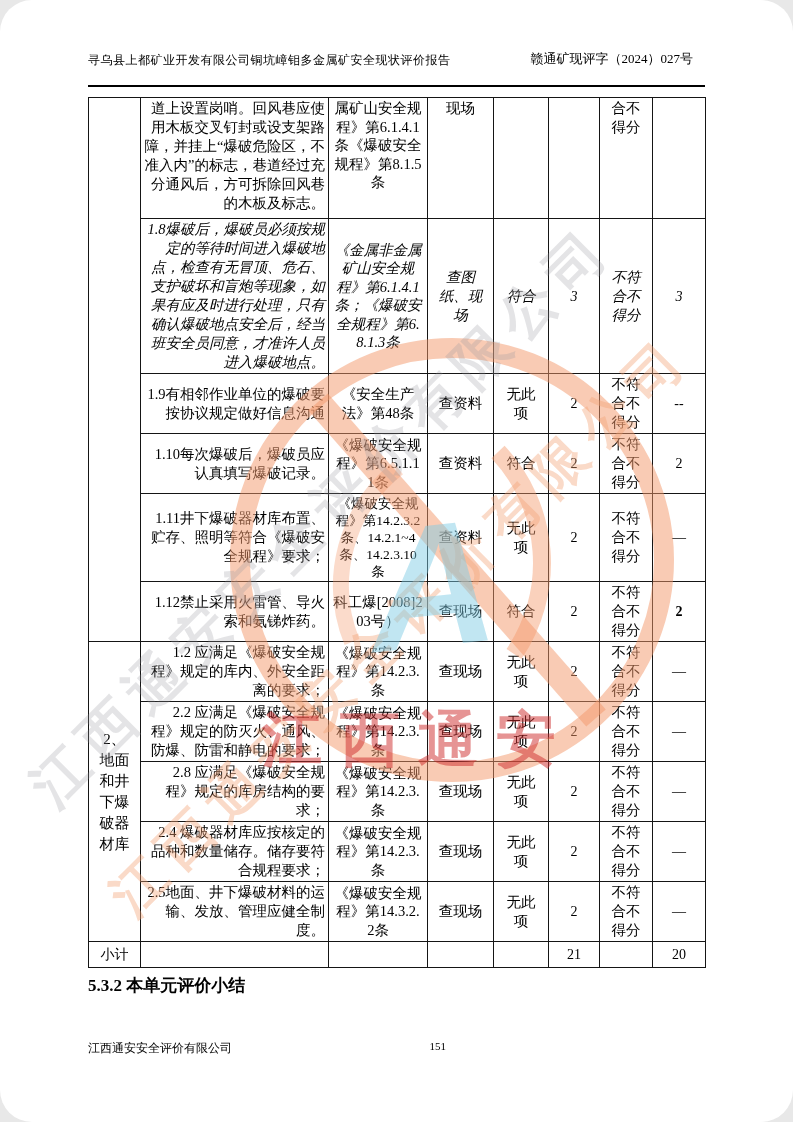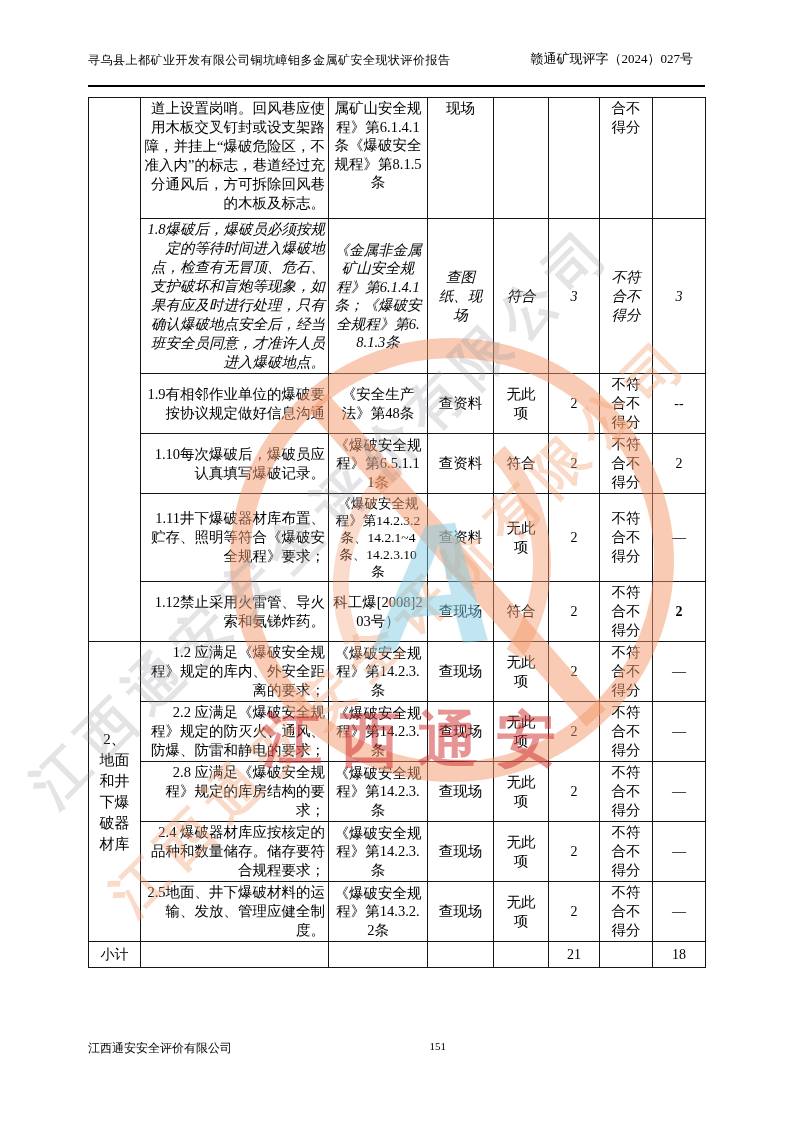--- a/index.html
+++ b/index.html
@@ -1,19 +1,19 @@
 <!DOCTYPE html>
 <html><head>
 <meta charset="utf-8">
 <style>
   html,body{margin:0;padding:0;background:#e8e8e8;}
   .page{
     position:relative;width:793px;height:1122px;background:#ffffff;
     margin:0 auto;overflow:hidden;
-    font-family:"Liberation Serif","DejaVu Serif",serif;color:#000;
+    font-family:"Liberation Serif","DejaVu Serif",serif;color:#000;border-radius:32px;
   }
   
   .hdr-left{position:absolute;left:88px;top:52px;font-size:12px;letter-spacing:.5px;}
   .hdr-right{position:absolute;right:100px;top:50px;font-size:13px;}
   .hdr-rule{position:absolute;left:88px;top:85px;width:617px;height:2px;background:#000;}
   
   .tbl-wrap{position:absolute;left:88px;top:97px;}
   table{border-collapse:collapse;table-layout:fixed;width:617px;}
   td{
     border:1.6px solid #151515;font-size:14.5px;line-height:19px;
@@ -189,36 +189,37 @@
           <td class="c-gain">—</td>
         </tr>
         <tr class="r11">
           <td>小计</td>
           <td></td>
           <td></td>
           <td></td>
           <td></td>
           <td class="c-score">21</td>
           <td></td>
-          <td class="c-gain">18</td>
+          <td class="c-gain">20</td>
         </tr>
       </tbody>
     </table>
   </div>
 
   <div class="wm">
     <svg class="stamp" width="793" height="1122" viewBox="0 0 793 1122">
       <circle cx="452" cy="560" r="212" fill="none" stroke="rgba(244,152,106,0.5)" stroke-width="20"></circle>
       <line x1="318" y1="402" x2="596" y2="718" stroke="rgba(244,152,106,0.5)" stroke-width="26"></line>
       <path d="M 498 452 A 162 162 0 0 1 514 654" fill="none" stroke="rgba(244,152,106,0.45)" stroke-width="18"></path>
       <path d="M 398 468 A 150 150 0 0 0 352 642" fill="none" stroke="rgba(244,152,106,0.35)" stroke-width="16"></path>
     </svg>
     <div class="wm-diag2">江西通安安全评价有限公司</div>
     <div class="wm-diag">江西通安安全评价有限公司</div>
     <div class="wm-a">A</div>
     <div class="wm-red">江西通安</div>
   </div>
 
+  <div class="sec-head">5.3.2 本单元评价小结</div>
 
   <div class="ftr-company">江西通安安全评价有限公司</div>
   <div class="ftr-page">151</div>
 
 </div>
 
 </body></html>

